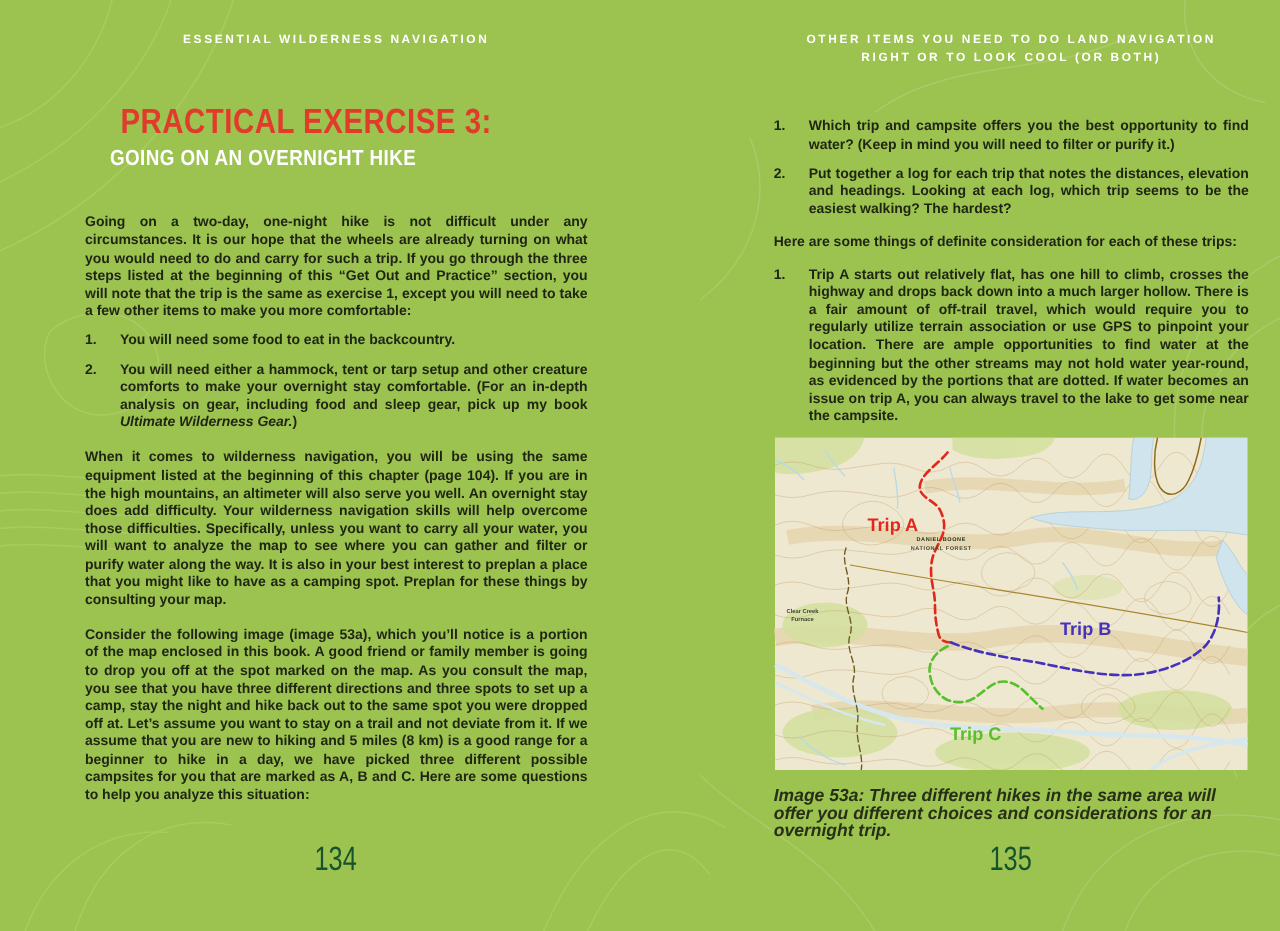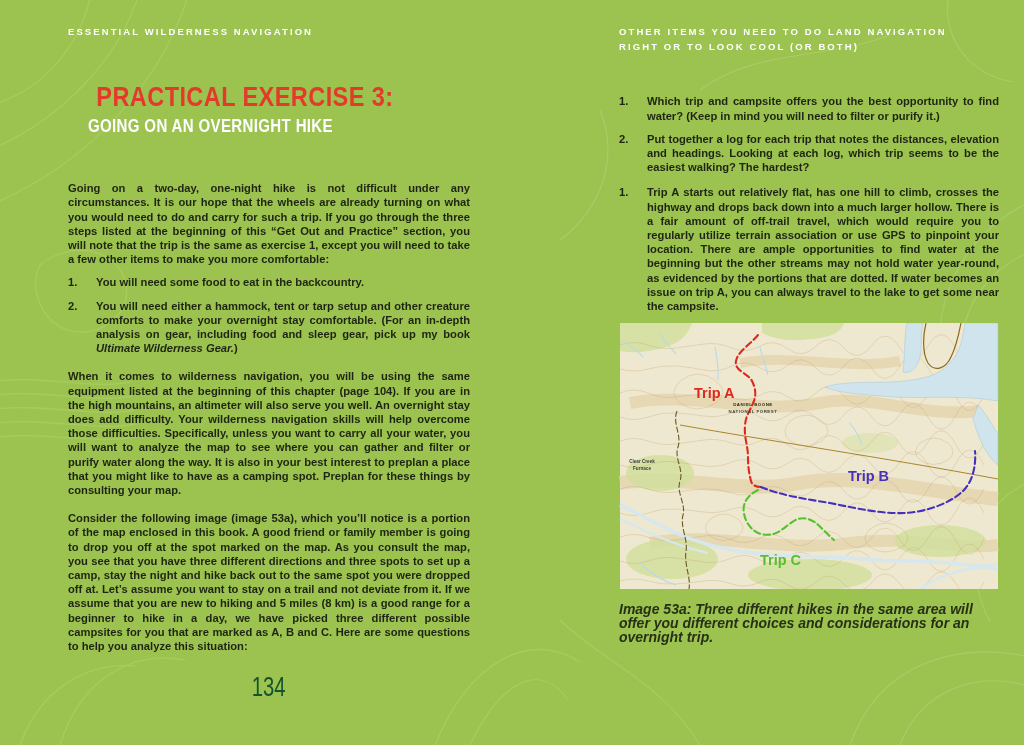--- a/index.html
+++ b/index.html
@@ -7,35 +7,35 @@
     width:1024px;height:745px;position:relative;overflow:hidden;
     background:#9cc250;
     font-family:"Liberation Sans", sans-serif;
     color:#1f2513;
   }
   .bg-decor{position:absolute;left:0;top:0;width:1024px;height:745px;}
   .page{position:absolute;top:0;height:745px;}
   .page-left{left:68px;width:402px;}
   .page-right{left:583px;width:380px;margin-left:36px;}
   .running-head{
-    margin-top:24px;text-align:left;color:#ffffff;font-weight:bold;
+    margin-top:24px;text-align:center;color:#ffffff;font-weight:bold;
     font-size:9.5px;letter-spacing:2.1px;line-height:1.6;text-transform:uppercase;
   }
   .title-block{margin-top:42px;}
   .title-main{
     display:inline-block;color:#e23b2c;font-weight:bold;font-size:28px;
     transform:scaleX(.84);white-space:nowrap;letter-spacing:.5px;
   }
   .title-sub{
     display:inline-block;color:#ffffff;font-weight:bold;font-size:17.5px;
     transform:scaleX(.86);white-space:nowrap;margin-top:3px;letter-spacing:.4px;
   }
   .body-text{font-size:11.2px;line-height:14.2px;text-align:justify;font-weight:600;}
   .para{margin-top:12px;}
-  .intro{margin-top:44px;}
+  .intro{margin-top:34px;}
   .num-item{display:flex;margin-top:9px;}
   .num{flex:none;width:28px;font-weight:600;}
   .item-body{flex:1;text-align:justify;}
   .qlist{margin-top:40px;}
   .pageno{
     position:absolute;top:672px;left:0;width:100%;text-align:center;
     color:#14532d;font-weight:normal;font-size:27px;
   }
   .pageno span{display:inline-block;transform:scaleX(.75);}
   .map-wrap{margin-top:10px;width:380px;height:272px;}
@@ -113,20 +113,21 @@
     <div class="num-item body-text" style="margin-top:0;">
       <span class="num">1.</span>
       <span class="item-body">Which trip and campsite offers you the best opportunity to find water? (Keep in mind you will need to filter or purify it.)</span>
     </div>
     <div class="num-item body-text">
       <span class="num">2.</span>
       <span class="item-body">Put together a log for each trip that notes the distances, elevation and headings. Looking at each log, which trip seems to be the easiest walking? The hardest?</span>
     </div>
   </div>
 
+  <div class="body-text" style="margin-top:13px;text-align:left;">Here are some things of definite consideration for each of these trips:</div>
 
   <div class="num-item body-text" style="margin-top:11px;">
     <span class="num">1.</span>
     <span class="item-body">Trip A starts out relatively flat, has one hill to climb, crosses the highway and drops back down into a much larger hollow. There is a fair amount of off-trail travel, which would require you to regularly utilize terrain association or use GPS to pinpoint your location. There are ample opportunities to find water at the beginning but the other streams may not hold water year-round, as evidenced by the portions that are dotted. If water becomes an issue on trip A, you can always travel to the lake to get some near the campsite.</span>
   </div>
 
   <div class="map-wrap">
     <svg width="380" height="266" viewBox="0 0 378 266">
       <rect x="0" y="0" width="378" height="266" fill="#efe8d0"></rect>
 
@@ -198,13 +199,14 @@
       <text x="22" y="140" font-size="4.6" font-weight="bold" text-anchor="middle" fill="#3c4034">Clear Creek</text>
       <text x="22" y="147" font-size="4.6" font-weight="bold" text-anchor="middle" fill="#3c4034">Furnace</text>
       <text x="74" y="75" font-size="14.5" font-weight="bold" fill="#e0281c">Trip A</text>
       <text x="228" y="158" font-size="14.5" font-weight="bold" fill="#4531bd">Trip B</text>
       <text x="140" y="242" font-size="14.5" font-weight="bold" fill="#56c02d">Trip C</text>
     </svg>
   </div>
 
   <div class="caption">Image 53a: Three different hikes in the same area will offer you different choices and considerations for an overnight trip.</div>
 
+  <div class="pageno"><span>135</span></div>
 </div>
 
 </body></html>

